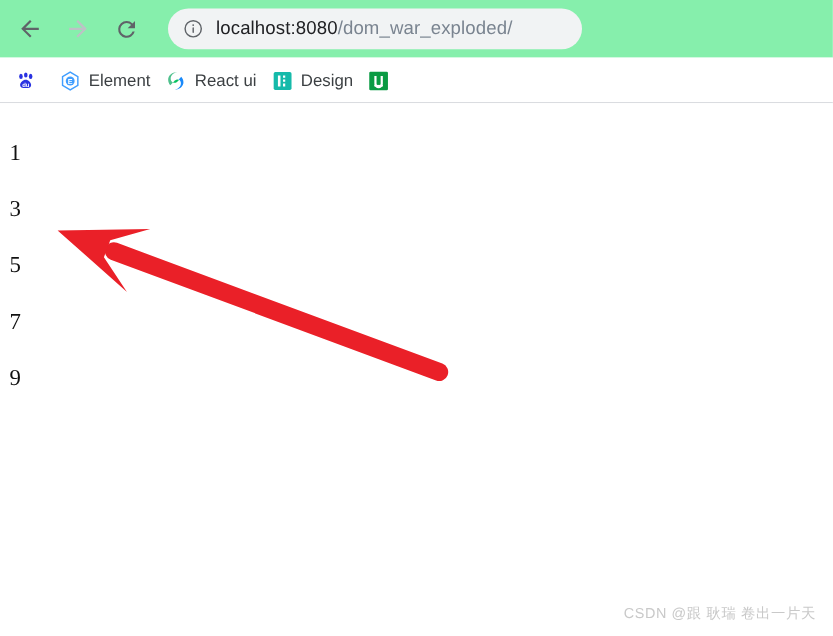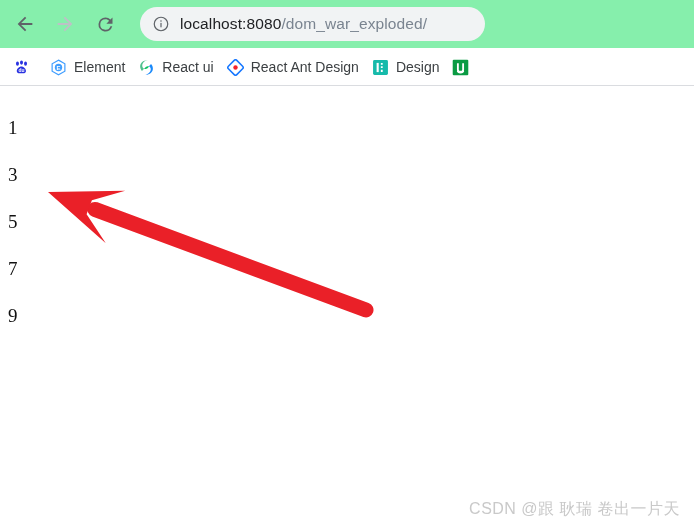--- a/index.html
+++ b/index.html
@@ -147,21 +147,21 @@
     left: 0; top: 0;
     width: 694px;
     height: 444px;
     pointer-events: none;
   }
 
   .watermark {
     position: absolute;
     right: 14px;
     bottom: 10px;
-    font-size: 16px;
+    font-size: 12px;
     color: #c9c9c9;
     letter-spacing: 0.5px;
     font-family: "Liberation Sans", "DejaVu Sans", sans-serif;
     white-space: nowrap;
   }
 </style>
 </head>
 <body>
 
 <div id="browser">
@@ -233,29 +233,20 @@
       <span class="bm-icon">
         <svg width="17" height="17" viewBox="0 0 24 24">
           <path d="M13.6 1.8c-4 .5-7.6 3.6-7.6 7.6 0 2 1 3.5 2.6 4.3l-3 3.2c-1.6-1.6-2.6-3.9-2.6-6.5C3 5.6 7.7 1.5 13.6 1.8z" fill="#4fc08d"></path>
           <path d="M10.4 22.2c4-.5 7.6-3.6 7.6-7.6 0-2-1-3.5-2.6-4.3l3-3.2c1.6 1.6 2.6 3.9 2.6 6.5 0 4.8-4.7 8.9-10.6 8.6z" fill="#1989fa"></path>
           <path d="M8.6 13.7c1.6.8 3.4.5 4.8-.6l2.4-2.4c-1.6-.8-3.4-.5-4.8.6z" fill="#07c160"></path>
         </svg>
       </span>
       <span class="bm-label">React ui</span>
     </div>
 
-    <div class="bm">
-      <span class="bm-icon">
-        <svg width="17" height="17" viewBox="0 0 24 24">
-          <rect x="3.6" y="3.6" width="16.8" height="16.8" rx="2.6" transform="rotate(45 12 12)" fill="#ffffff" stroke="#1677ff" stroke-width="2.2"></rect>
-          <circle cx="12" cy="12" r="3.1" fill="#f5222d"></circle>
-        </svg>
-      </span>
-      <span class="bm-label">React Ant Design</span>
-    </div>
 
     <div class="bm">
       <span class="bm-icon">
         <svg width="17" height="17" viewBox="0 0 24 24">
           <rect x="1.5" y="1.5" width="21" height="21" rx="2" fill="#16baaa"></rect>
           <path d="M6.5 5.5h3v13h-3z" fill="#ffffff"></path>
           <path d="M12.5 5.5h2.6v2.6h-2.6zM12.5 10.2h2.6v2.6h-2.6zM12.5 15h2.6v3.5h-2.6z" fill="#ffffff"></path>
         </svg>
       </span>
       <span class="bm-label">Design</span>

